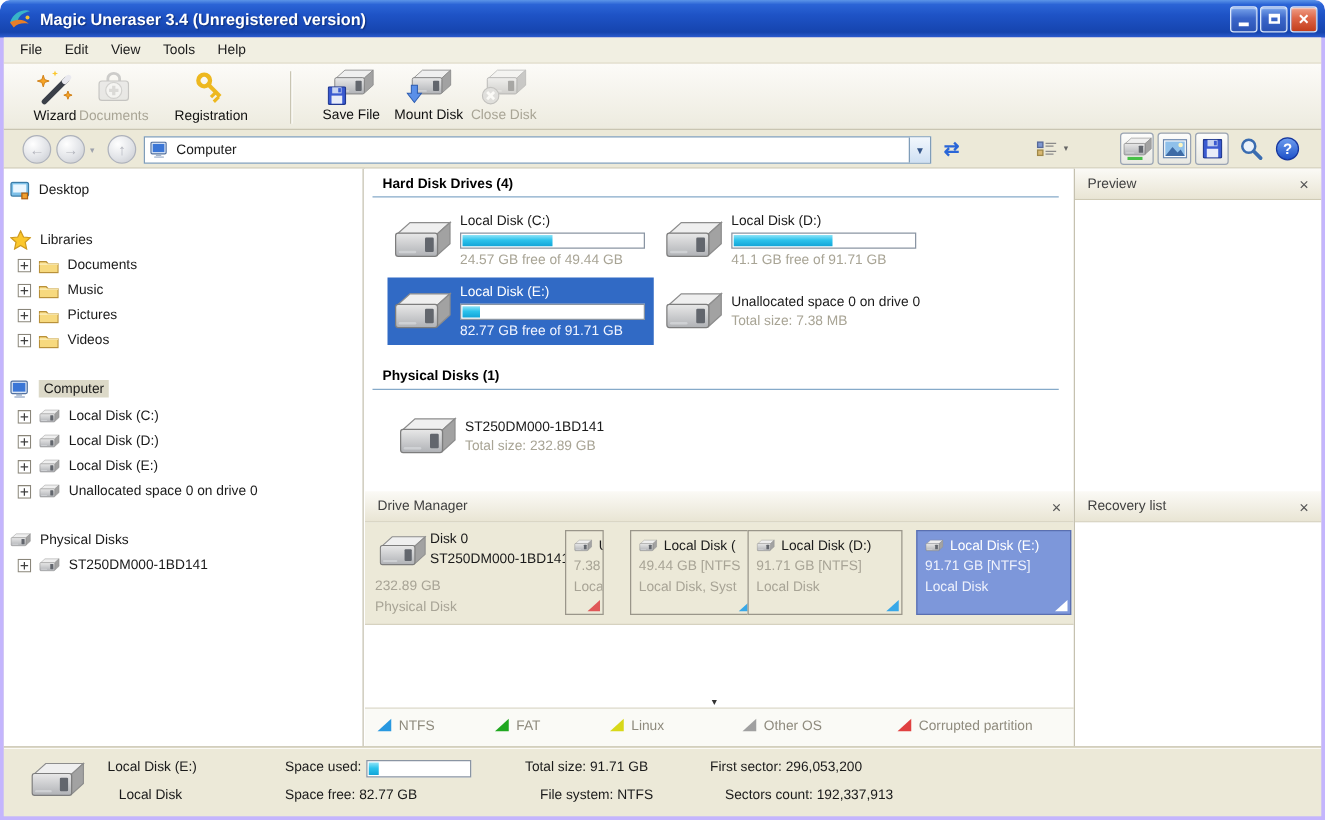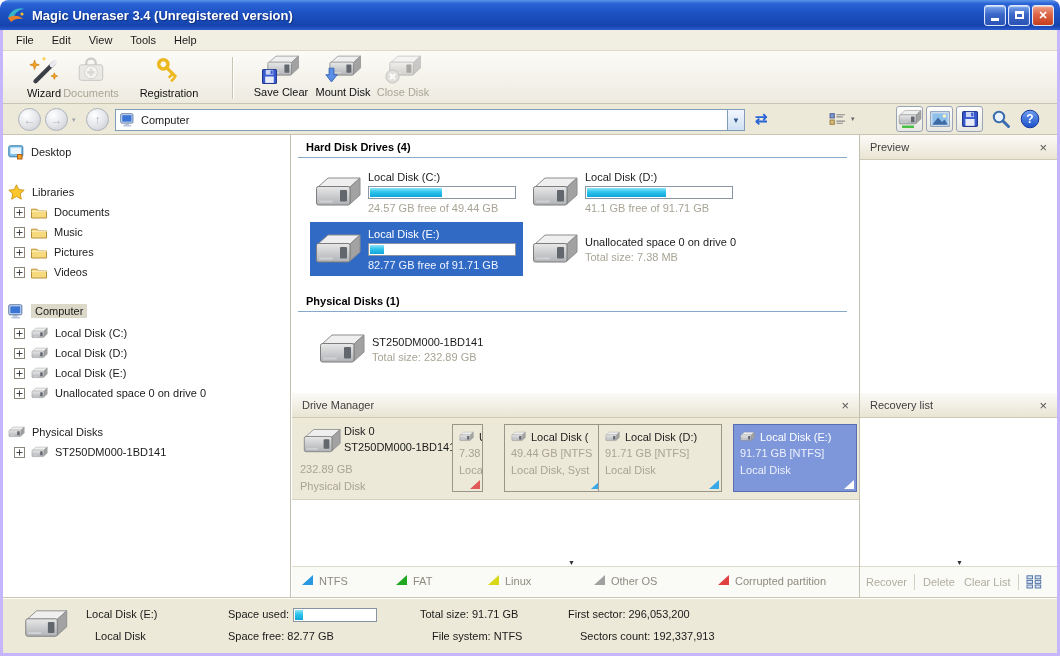--- a/index.html
+++ b/index.html
@@ -236,21 +236,21 @@
             <use href="#key"></use>
           </svg>
         <div class="lbl">Registration</div>
       </div>
       <div class="tsep"></div>
       <div class="tbtn" style="left:247px;width:62px">
         <svg width="38" height="31" viewBox="0 0 38 31">
             <use href="#drive" x="4" y="0" width="34" height="24"></use>
             <use href="#floppy" x="0" y="15" width="15" height="15"></use>
           </svg>
-        <div class="lbl">Save Clear</div>
+        <div class="lbl">Save File</div>
       </div>
       <div class="tbtn" style="left:308px;width:64px">
         <svg width="38" height="31" viewBox="0 0 38 31">
             <use href="#drive" x="4" y="0" width="34" height="24"></use>
             <use href="#arrowdn" x="1" y="13" width="13" height="17"></use>
           </svg>
         <div class="lbl">Mount Disk</div>
       </div>
       <div class="tbtn disabled" style="left:369px;width:62px">
         <svg width="38" height="31" viewBox="0 0 38 31">
@@ -578,31 +578,20 @@
         <div class="phead" style="top:0">
           <span>Preview</span>
           <span class="x">×</span>
         </div>
         <div style="position:absolute;left:0;right:0;top:25px;height:233px;background:#fff"></div>
         <div class="phead" style="top:258px">
           <span>Recovery list</span>
           <span class="x">×</span>
         </div>
         <div style="position:absolute;left:0;right:0;top:283px;height:148px;background:#fff"></div>
-        <div class="footer">
-          <span class="splitarrow" style="left:96px">▼</span>
-          <span class="rbtn" style="left:6px">Recover</span>
-          <span class="vsep" style="left:54px"></span>
-          <span class="rbtn" style="left:63px">Delete</span>
-          <span class="rbtn" style="left:104px">Clear List</span>
-          <span class="vsep" style="left:158px"></span>
-          <svg style="position:absolute;left:166px;top:8px" width="16" height="14">
-              <use href="#gridicon"></use>
-            </svg>
-        </div>
       </div>
     </div>
 
     <div class="statusbar">
       <svg style="position:absolute;left:20px;top:10px" width="46" height="32">
           <use href="#drive"></use>
         </svg>
       <span class="sitem" style="left:83px;top:10px">Local Disk (E:)</span>
       <span class="sitem" style="left:92px;top:32px">Local Disk</span>
       <span class="sitem" style="left:225px;top:10px">Space used:</span>

